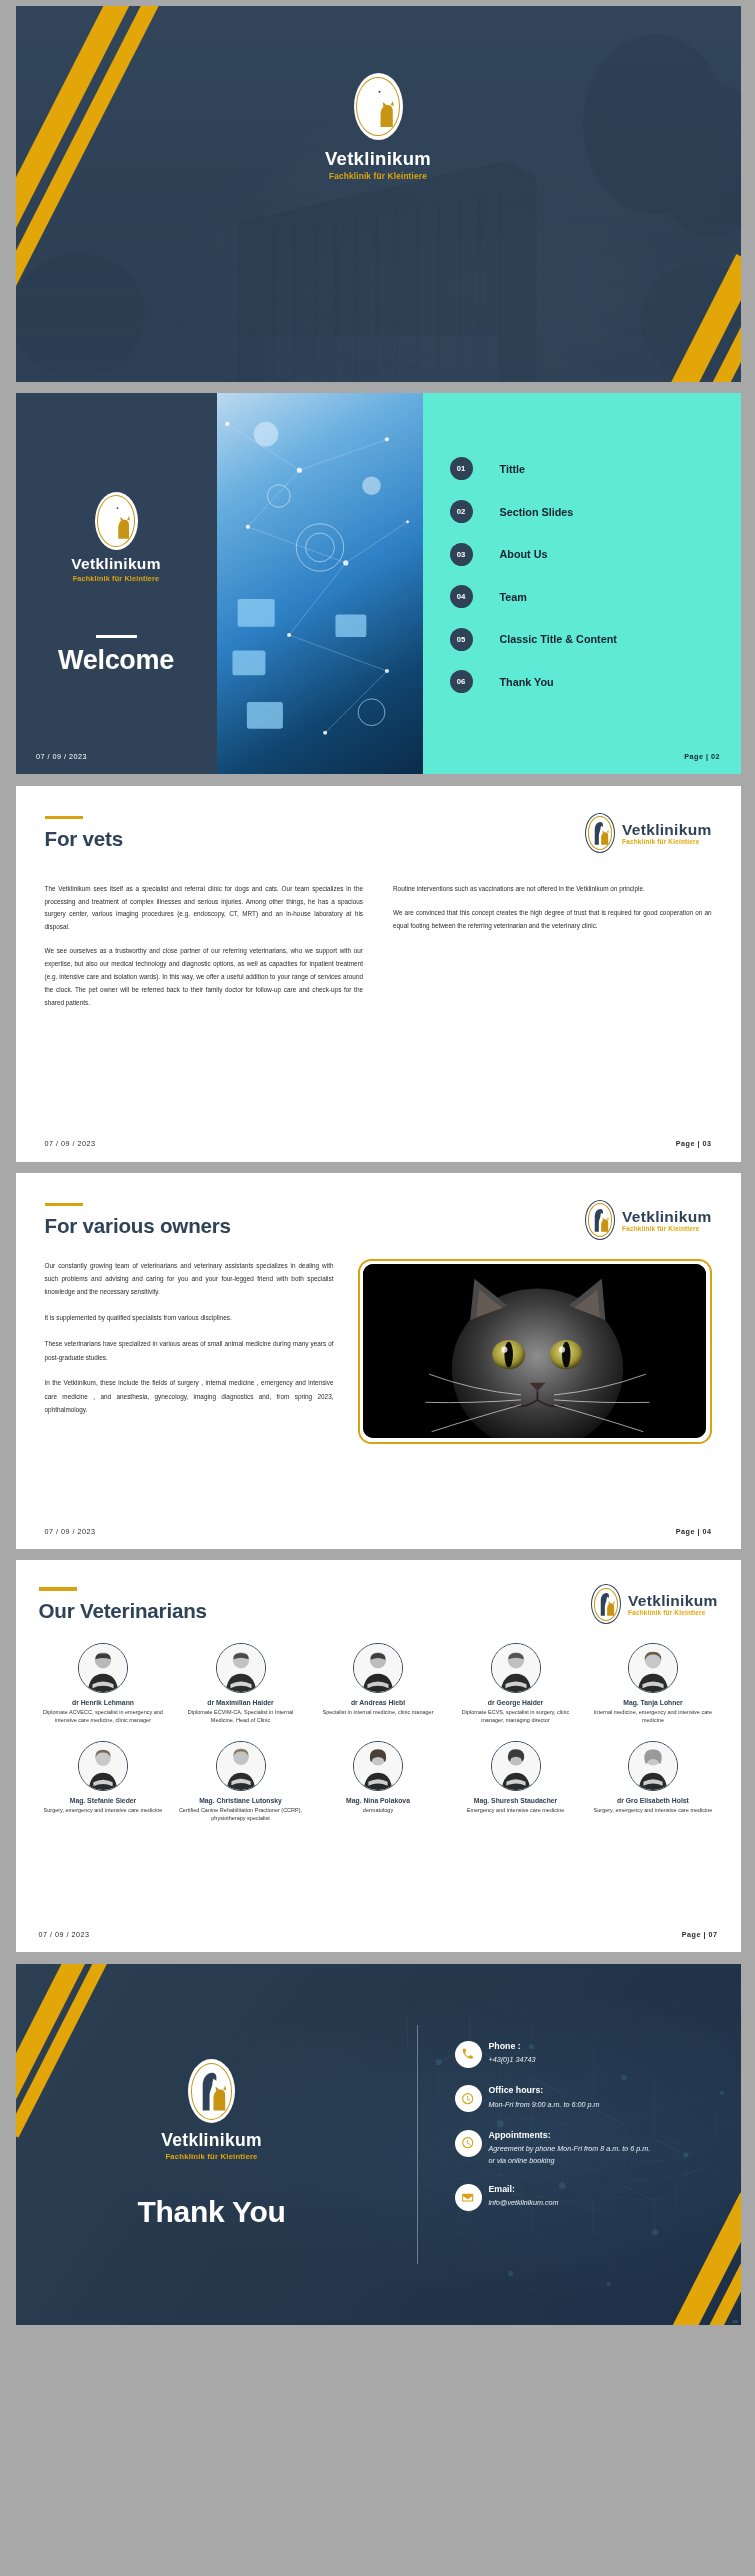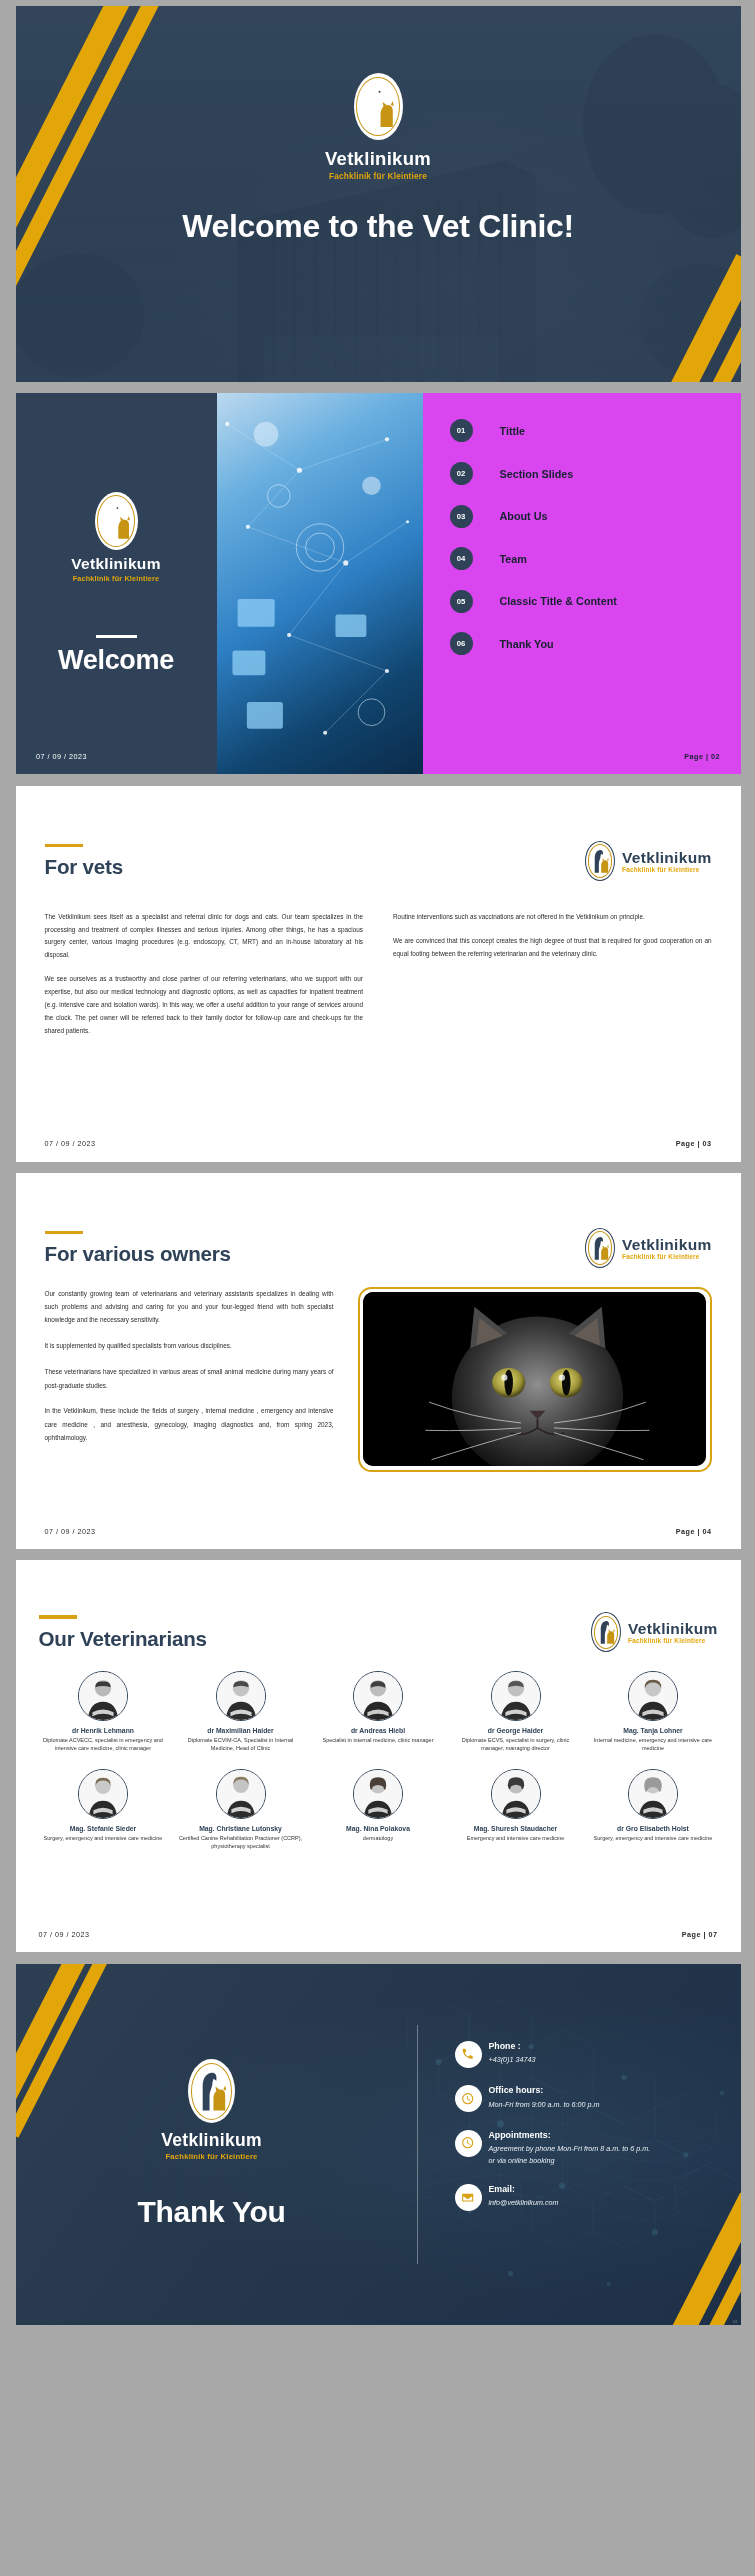--- a/index.html
+++ b/index.html
@@ -63,40 +63,40 @@
   .ag-left .logo-oval { width: 43px; height: 58px; }
   .ag-left .brand-name { font-size: 15.5px; margin-top: 5.2px; }
   .ag-left .brand-sub  { font-size: 7.2px; margin-top: 1px; }
   .ag-divider { width: 41px; height: 2.6px; background: #fff; margin: 52px 0 7.2px 0; }
   .ag-title { color: #fff; font-size: 27px; font-weight: 700; letter-spacing: -0.3px; }
   .ag-mid {
     width: 206px; position: relative; overflow: hidden;
     background: linear-gradient(150deg,#bcd9ef 0%, #6ab0e0 22%, #2d7fc4 52%, #10456f 78%, #0b2b4a 100%);
   }
   .tech-svg { position: absolute; inset: 0; width: 100%; height: 100%; }
-  .ag-right { flex: 1; background: #d946ef; padding: 26px 0 0 27px; }
+  .ag-right { flex: 1; background: #5eead4; padding: 64px 0 0 27px; }
   .ag-item { display: flex; align-items: center; margin-bottom: 19.6px; }
   .ag-num {
     width: 23px; height: 23px; border-radius: 50%; background: #2f4257;
     color: #fff; font-size: 7.7px; font-weight: 700;
     display: flex; align-items: center; justify-content: center; flex: 0 0 auto;
   }
   .ag-label { margin-left: 27px; font-size: 10.8px; font-weight: 700; color: #16212e; }
 
   .foot {
     position: absolute; bottom: 13.4px; left: 0; right: 0;
     display: flex; justify-content: space-between;
     padding: 0 20.6px; font-size: 7.2px; letter-spacing: 0.5px;
   }
   .s-agenda .foot { color: #fff; padding: 0 0 0 20.6px; }
   .s-agenda .foot .pg { color: #16212e; position: absolute; right: 20.6px; font-weight: 600; }
 
   
   .s-content { height: 376px; background: #fff; padding: 27px 29px 0 29px; }
-  .c-head { display: flex; justify-content: space-between; align-items: flex-start; margin-top: 28px; }
+  .c-head { display: flex; justify-content: space-between; align-items: flex-start; }
   .c-title-wrap { padding-top: 3.1px; }
   .gold-bar { width: 38px; height: 3.1px; background: #d9a215; margin-bottom: 8.2px; }
   .c-title { font-size: 20.6px; font-weight: 700; color: #2f4257; letter-spacing: -0.2px; }
   .c-logo { display: flex; align-items: center; gap: 7.2px; }
   .c-logo .logo-oval { width: 30px; height: 40px; border: 1px solid #2f4257; }
   .c-logo .brand-name { color: #2f4257; font-size: 15.5px; }
   .c-logo .brand-sub  { font-size: 6.4px; }
   .c-logo-text { line-height: 1.1; }
 
   .two-col { display: flex; gap: 30px; margin-top: 30px; }
@@ -223,21 +223,20 @@
       <svg viewBox="0 0 96 130" style="position:absolute;inset:0;width:100%;height:100%">
         <path d="M30 105 L30 55 C30 40 36 30 46 28 C53 26 58 30 58 36 L58 44 L52 40 L50 47 C50 58 44 64 44 76 L44 105 Z" fill="#fff"></path>
         <circle cx="50" cy="36" r="2" fill="#2f4257"></circle>
         <path d="M52 105 L52 80 C52 70 58 62 66 62 C72 62 76 66 76 74 L76 105 Z" fill="#c79413"></path>
         <path d="M58 66 L56 56 L64 62 Z M72 62 L76 54 L78 64 Z" fill="#c79413"></path>
       </svg>
     </div>
     <div class="brand-name">Vetklinikum</div>
     <div class="brand-sub">Fachklinik für Kleintiere</div>
   </div>
-  <h1>Welcome to the Vet Clinic!</h1>
 </div>
 
 <div class="slide s-agenda">
   <div class="ag-left">
     <div class="logo-oval">
       <div class="logo-ring"></div>
       <svg viewBox="0 0 96 130" style="position:absolute;inset:0;width:100%;height:100%">
         <path d="M30 105 L30 55 C30 40 36 30 46 28 C53 26 58 30 58 36 L58 44 L52 40 L50 47 C50 58 44 64 44 76 L44 105 Z" fill="#fff"></path>
         <circle cx="50" cy="36" r="2" fill="#2f4257"></circle>
         <path d="M52 105 L52 80 C52 70 58 62 66 62 C72 62 76 66 76 74 L76 105 Z" fill="#c79413"></path>

